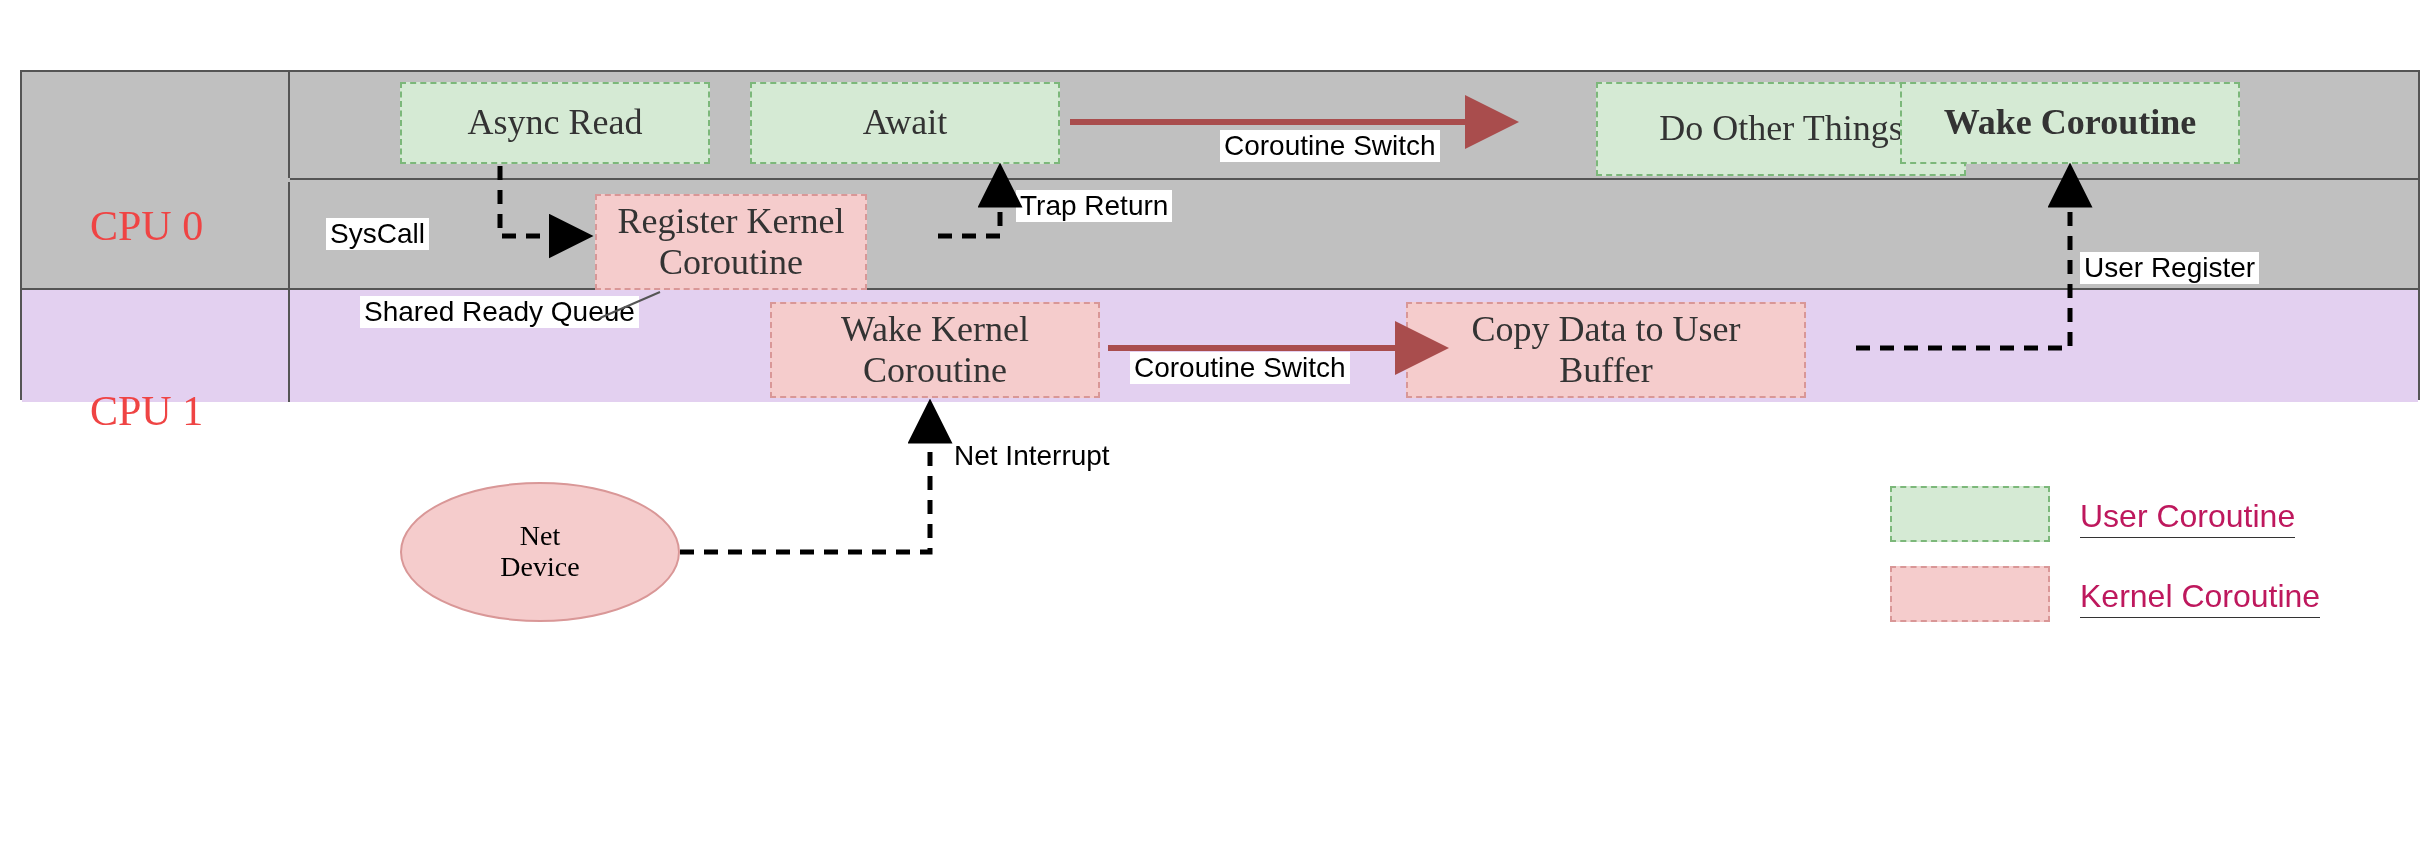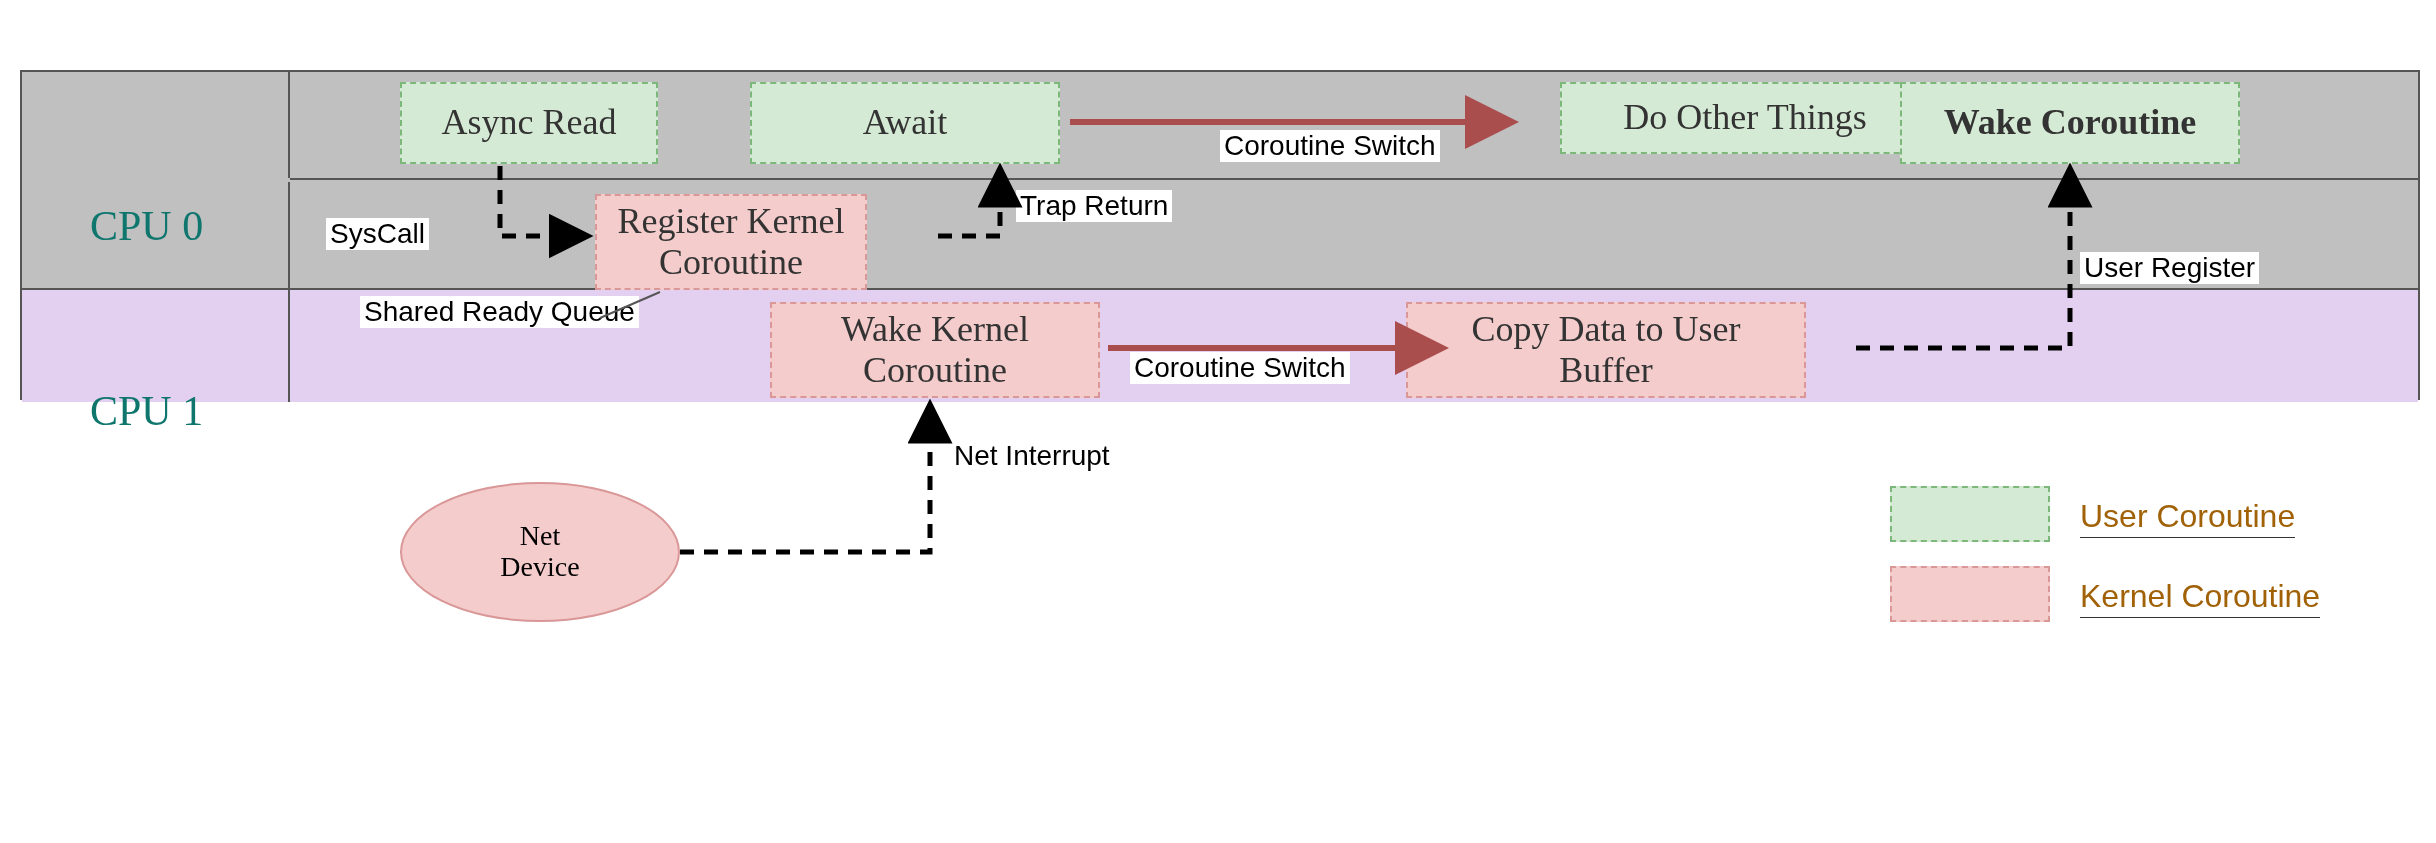--- a/index.html
+++ b/index.html
@@ -45,21 +45,21 @@
   }
   .cpu-cell {
     width: 268px;
     height: 100%;
     border-right: 2px solid #555;
     background: transparent;
   }
   .cpu0-label, .cpu1-label {
     position: absolute;
     font-size: 42px;
-    color: #0f766e;
+    color: #ef4444;
   }
   .cpu0-label { left: 68px; top: 130px; }
   .cpu1-label { left: 68px; top: 315px; }
 
   .box {
     position: absolute;
     display: flex;
     align-items: center;
     justify-content: center;
     text-align: center;
@@ -107,21 +107,21 @@
     position: absolute;
     width: 160px;
     height: 56px;
     border-width: 2px;
     border-style: dashed;
   }
   .legend-text {
     position: absolute;
     font-size: 32px;
     font-family: Arial, Helvetica, sans-serif;
-    color: #a16207;
+    color: #be185d;
     border-bottom: 1px solid #333;
     padding-bottom: 2px;
   }
 
   svg.overlay {
     position: absolute;
     left: 0; top: 0;
     width: 2436px;
     height: 843px;
     pointer-events: none;
@@ -140,23 +140,23 @@
   <div class="row row-bot">
     <div class="cpu-cell"></div>
   </div>
 
   <div style="position:absolute; left:0; top:106px; width:268px; height:4px; background:#c0c0c0;"></div>
 
   <div class="cpu0-label">CPU 0</div>
   <div class="cpu1-label">CPU 1</div>
 </div>
 
-<div class="box user-box" style="left:400px; top:82px; width:258px; height:82px;">Async Read</div>
+<div class="box user-box" style="left:400px; top:82px; width:310px; height:82px;">Async Read</div>
 <div class="box user-box" style="left:750px; top:82px; width:310px; height:82px;">Await</div>
-<div class="box user-box" style="left:1560px; top:82px; width:370px; height:72px;">Do Other Things</div>
+<div class="box user-box" style="left:1596px; top:82px; width:370px; height:94px;">Do Other Things</div>
 <div class="box user-box" style="left:1900px; top:82px; width:340px; height:82px;font-weight:bold;">Wake Coroutine</div>
 
 <div class="box kernel-box" style="left:595px; top:194px; width:272px; height:96px; white-space:pre-line;">Register Kernel
 Coroutine</div>
 
 <div class="box kernel-box" style="left:770px; top:302px; width:330px; height:96px; white-space:pre-line;">Wake Kernel
 Coroutine</div>
 <div class="box kernel-box" style="left:1406px; top:302px; width:400px; height:96px; white-space:pre-line;">Copy Data to User
 Buffer</div>
 

